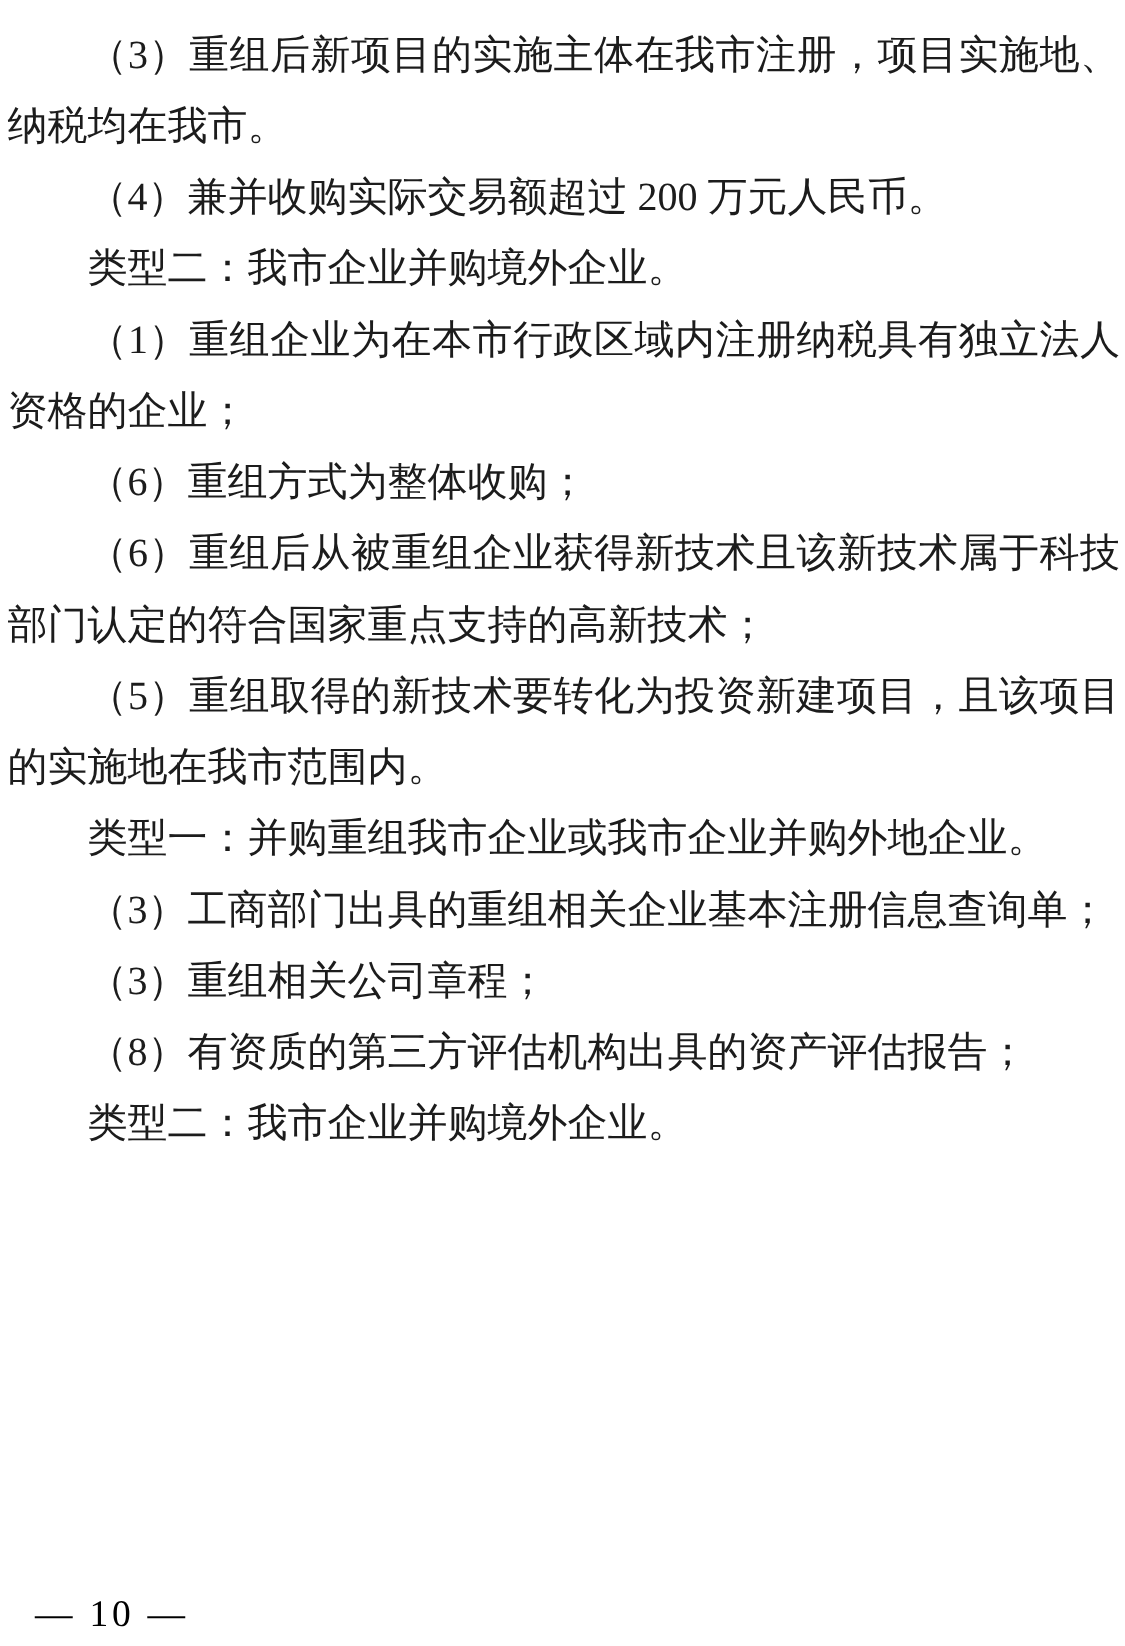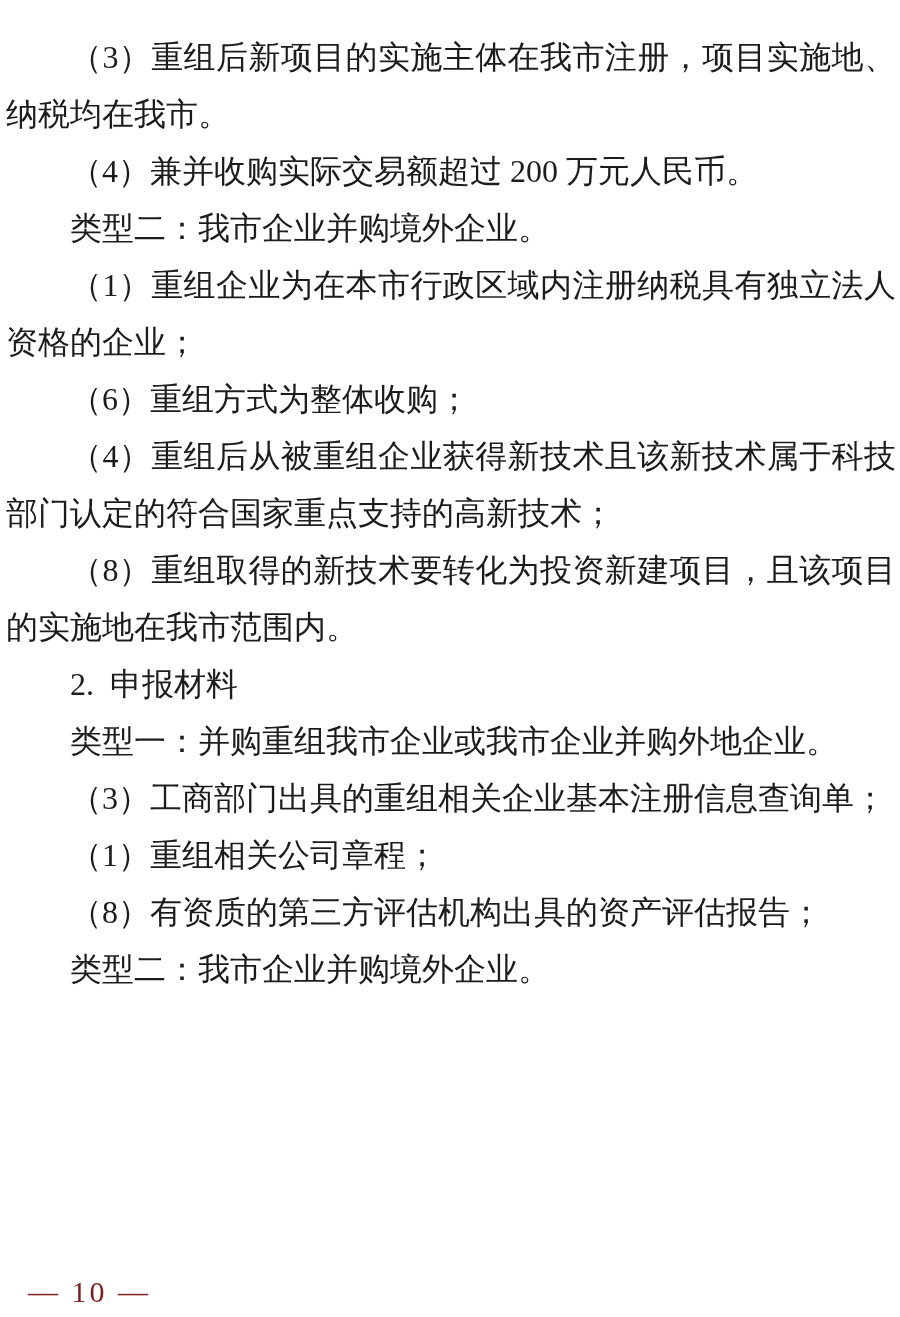--- a/index.html
+++ b/index.html
@@ -12,55 +12,54 @@
     position: relative;
     width: 900px;
     height: 1317px;
     background: #ffffff;
     overflow: hidden;
     box-sizing: border-box;
     font-family: "Liberation Serif", "DejaVu Serif", serif;
     color: #1c1c1c;
   }
   .content {
-    padding: 29px 4px 0 6px;
+    padding: 15px 4px 0 6px;
   }
   .para {
     margin: 0;
     font-size: 32px;
     line-height: 57px;
     text-align: justify;
     text-indent: 2em;
     white-space: pre-wrap;
     word-break: break-all;
     color: #1c1c1c;
   }
   .footer {
     position: absolute;
     left: 28px;
     bottom: 10px;
     font-size: 30px;
     line-height: 1;
     letter-spacing: 3px;
-    color: #7f1d1d;
+    color: #000000;
   }
 </style>
 </head>
 <body>
 
 <div class="page">
   <div class="content">
     <p class="para">（3）重组后新项目的实施主体在我市注册，项目实施地、纳税均在我市。</p>
     <p class="para">（4）兼并收购实际交易额超过 200 万元人民币。</p>
     <p class="para">类型二：我市企业并购境外企业。</p>
     <p class="para">（1）重组企业为在本市行政区域内注册纳税具有独立法人资格的企业；</p>
     <p class="para">（6）重组方式为整体收购；</p>
-    <p class="para">（4）重组后从被重组企业获得新技术且该新技术属于科技部门认定的符合国家重点支持的高新技术；</p>
-    <p class="para">（8）重组取得的新技术要转化为投资新建项目，且该项目的实施地在我市范围内。</p>
-    <p class="para">2.  申报材料</p>
+    <p class="para">（6）重组后从被重组企业获得新技术且该新技术属于科技部门认定的符合国家重点支持的高新技术；</p>
+    <p class="para">（5）重组取得的新技术要转化为投资新建项目，且该项目的实施地在我市范围内。</p>
     <p class="para">类型一：并购重组我市企业或我市企业并购外地企业。</p>
     <p class="para">（3）工商部门出具的重组相关企业基本注册信息查询单；</p>
-    <p class="para">（1）重组相关公司章程；</p>
+    <p class="para">（3）重组相关公司章程；</p>
     <p class="para">（8）有资质的第三方评估机构出具的资产评估报告；</p>
     <p class="para">类型二：我市企业并购境外企业。</p>
   </div>
   <div class="footer">— 10 —</div>
 </div>
 
 </body></html>

